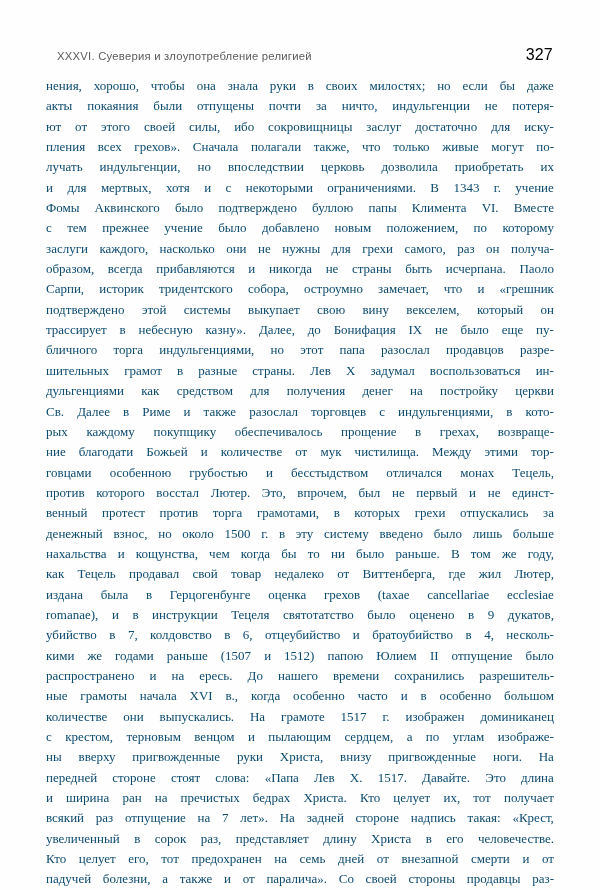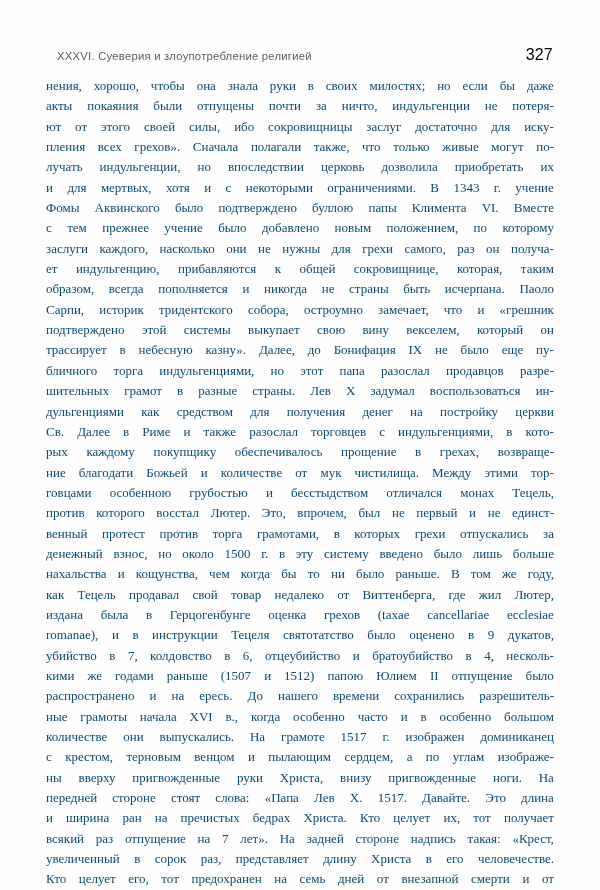--- a/index.html
+++ b/index.html
@@ -195,33 +195,23 @@
         <span class="w">не</span>
         <span class="w">нужны</span>
         <span class="w">для</span>
         <span class="w">грехи</span>
         <span class="w">самого,</span>
         <span class="w">раз</span>
         <span class="w">он</span>
         <span class="w">получа-</span>
       </div>
       <div class="line just">
-        <span class="w">ет</span>
-        <span class="w">индульгенцию,</span>
-        <span class="w">прибавляются</span>
-        <span class="w">к</span>
-        <span class="w">общей</span>
-        <span class="w">сокровищнице,</span>
-        <span class="w">которая,</span>
-        <span class="w">таким</span>
-      </div>
-      <div class="line just">
         <span class="w">образом,</span>
         <span class="w">всегда</span>
-        <span class="w">пополняется</span>
+        <span class="w">прибавляются</span>
         <span class="w">и</span>
         <span class="w">никогда</span>
         <span class="w">не</span>
         <span class="w">страны</span>
         <span class="w">быть</span>
         <span class="w">исчерпана.</span>
         <span class="w">Паоло</span>
       </div>
       <div class="line just">
         <span class="w">Сарпи,</span>

